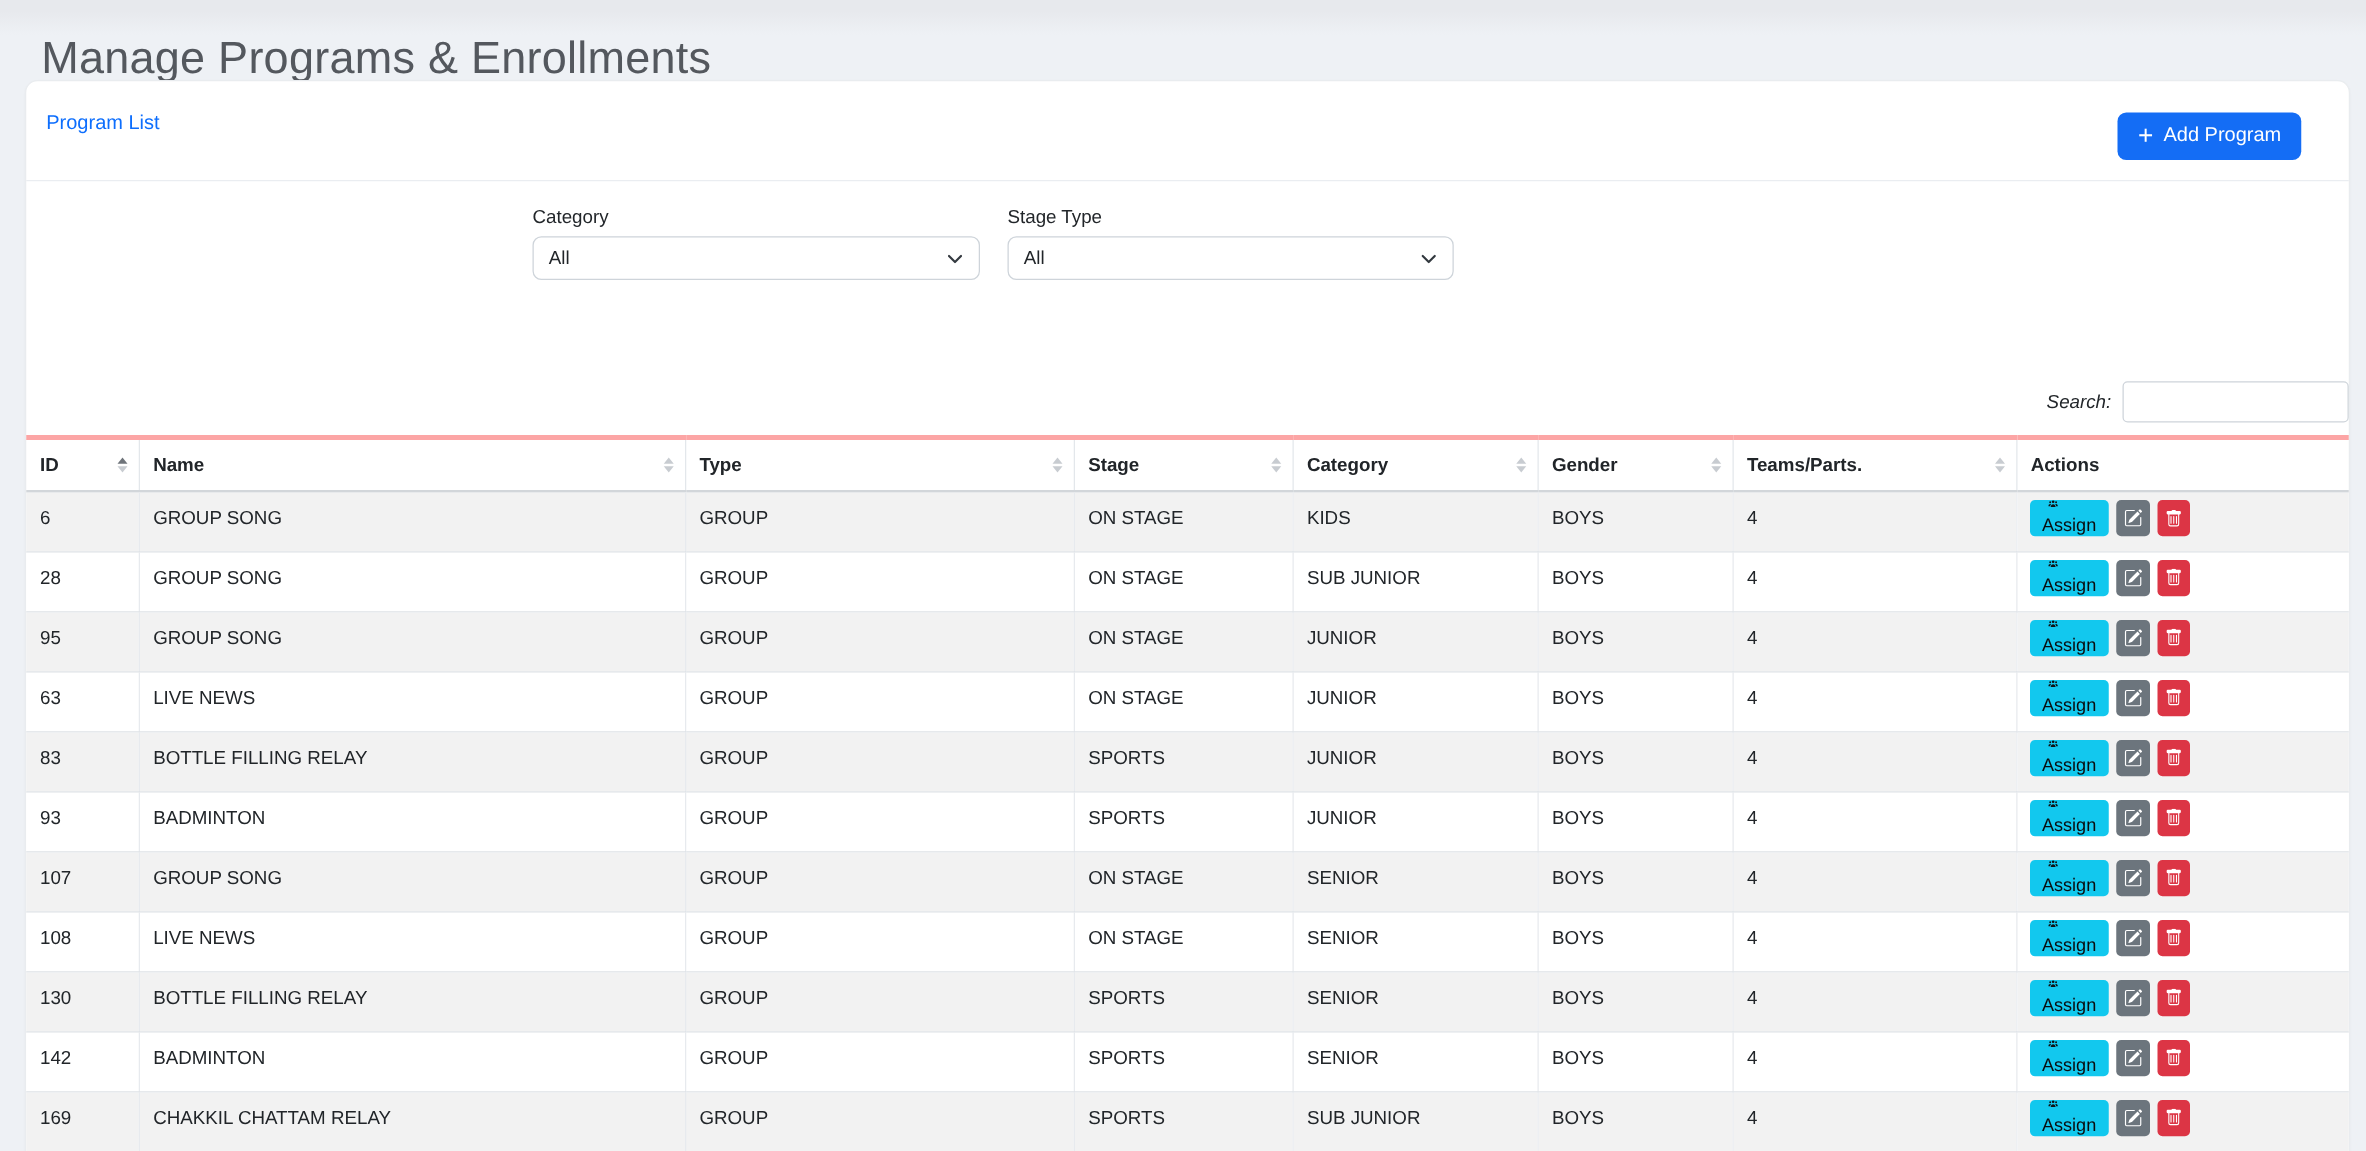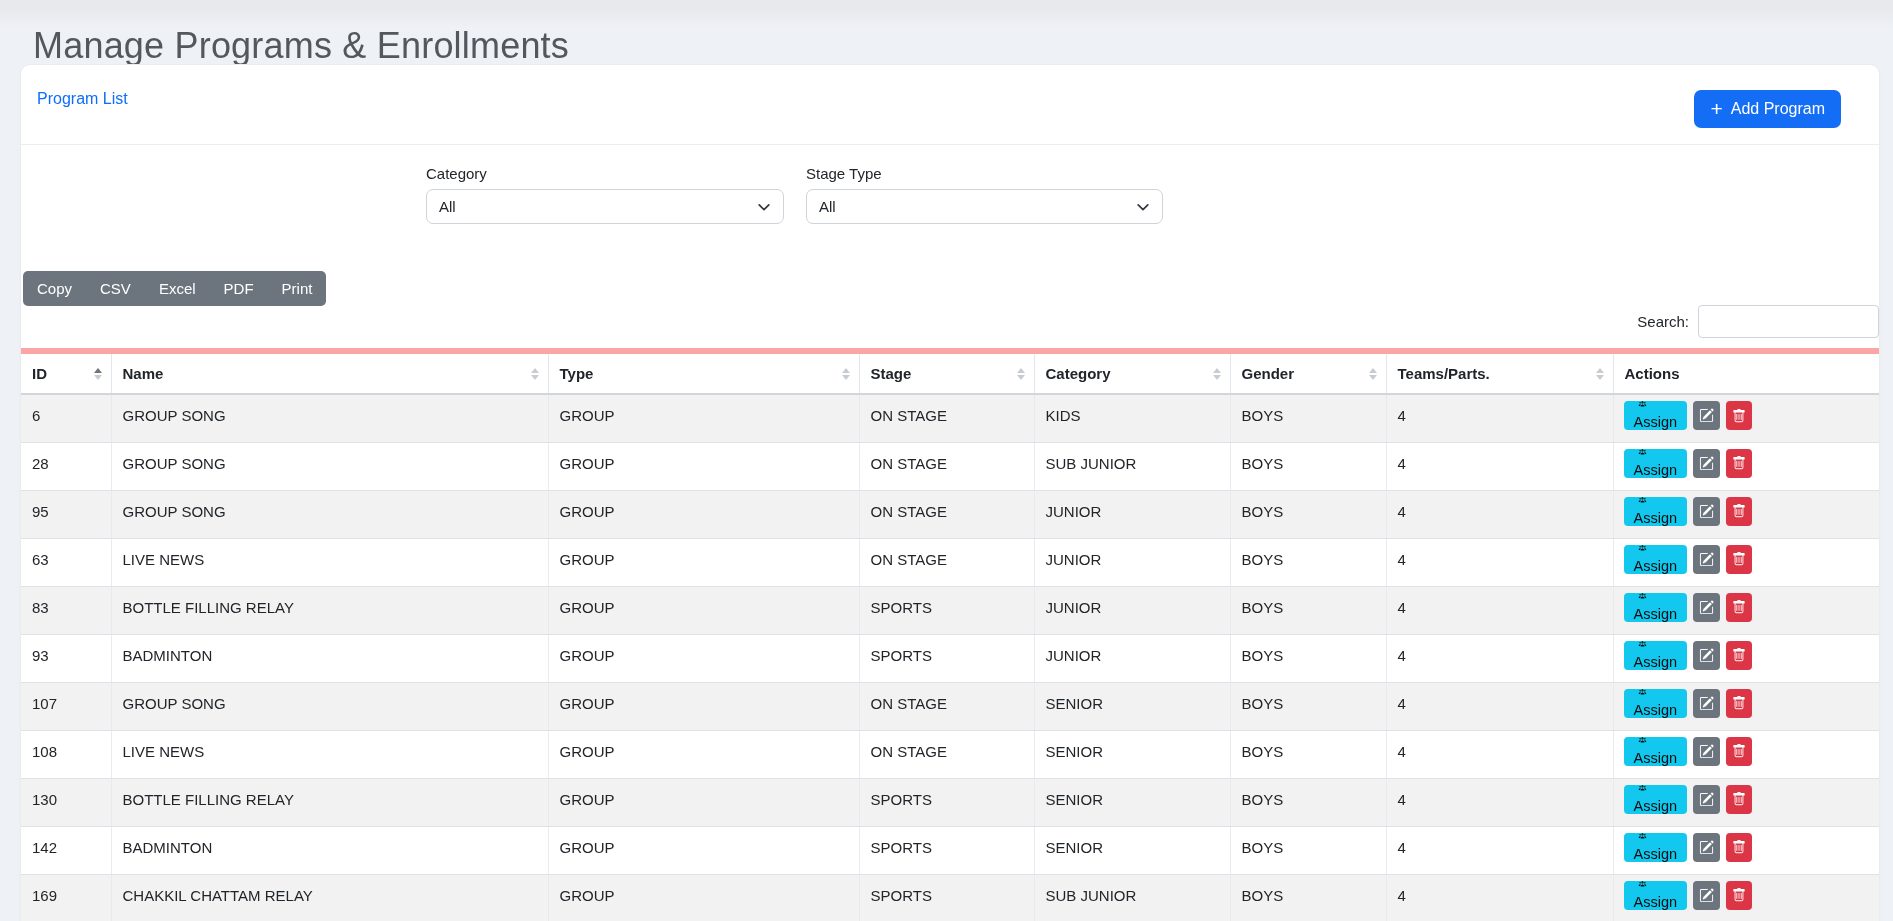--- a/index.html
+++ b/index.html
@@ -35,31 +35,31 @@
     height:35px; border:1px solid #ced4da; border-radius:7px; background:#fff;
     display:flex; align-items:center; justify-content:space-between;
     padding:0 12px; font-size:15px; color:#212529; cursor:pointer;
   }
   .select.focused { border-color:#9ec5fe; box-shadow:0 0 0 4px rgba(13,110,253,.22); }
 
   #export-group { position:absolute; left:2px; top:206px; display:flex; background:var(--btn-secondary,#6c757d); border-radius:5px; overflow:hidden; }
   #export-group button { background:transparent; border:none; color:#fff; font-size:15px; font-family:inherit; padding:9px 14px; cursor:pointer; }
 
   .search-wrap { position:absolute; right:0; top:240px; display:flex; align-items:center; gap:9px; }
-  .search-wrap label { font-size:15px; color:#22262a; }
+  .search-wrap label { font-size:15px; color:#22262a;font-style:italic; }
   .search-wrap input { width:181px; height:33px; border:1px solid #ced4da; border-radius:4px; padding:0 8px; font-family:inherit; font-size:14px; background:#fff; }
 
   .table-wrap { position:absolute; left:0; top:283px; width:1858px; }
   table { border-collapse:collapse; table-layout:fixed; width:1858px; font-size:15px; color:#212529; }
   col.c-id{width:90px} col.c-name{width:437px} col.c-type{width:311px} col.c-stage{width:175px}
   col.c-category{width:196px} col.c-gender{width:156px} col.c-teams{width:227px} col.c-actions{width:266px}
   thead th {
     height:43px; text-align:left; vertical-align:middle; padding:0 26px 0 11px;
     font-weight:700; position:relative; cursor:pointer;
-    border-top:6px solid #fca5a5; border-bottom:2px solid #d2d6da; border-right:1px solid #e3e7eb;
+    border-top:4px solid #fca5a5; border-bottom:2px solid #d2d6da; border-right:1px solid #e3e7eb;
   }
   thead th:last-child { border-right:none; cursor:default;margin-top:44px; }
   tbody td {
     height:48px; padding:12px 11px 0; vertical-align:top;
     border-bottom:1px solid #dee2e6; border-right:1px solid #e7eaee;
     background:#fff; overflow:hidden; white-space:nowrap;
   }
   tbody td:last-child { border-right:none; }
   tbody tr:nth-child(odd) td { background:var(--stripe,#f2f2f2); }
   td.cell-actions { padding:6px 8px 0 10px; }
@@ -110,27 +110,20 @@
   <div class="filter" id="filter-2">
     <div class="filter-label">Stage Type</div>
     <div class="select">
       <span>All</span>
       <svg width="14" height="14" viewBox="0 0 16 16">
           <path d="M2.5 5.5 8 11l5.5-5.5" stroke="#343a40" stroke-width="2" fill="none" stroke-linecap="round" stroke-linejoin="round"></path>
         </svg>
     </div>
   </div>
 
-  <div id="export-group">
-      <button>Copy</button>
-      <button>CSV</button>
-      <button>Excel</button>
-      <button>PDF</button>
-      <button>Print</button>
-    </div>
 
   <div class="search-wrap">
     <label>Search:</label>
     <input type="text" value="" style="">
   </div>
 
   <div class="table-wrap">
     <table>
       <colgroup>
         <col class="c-id">

